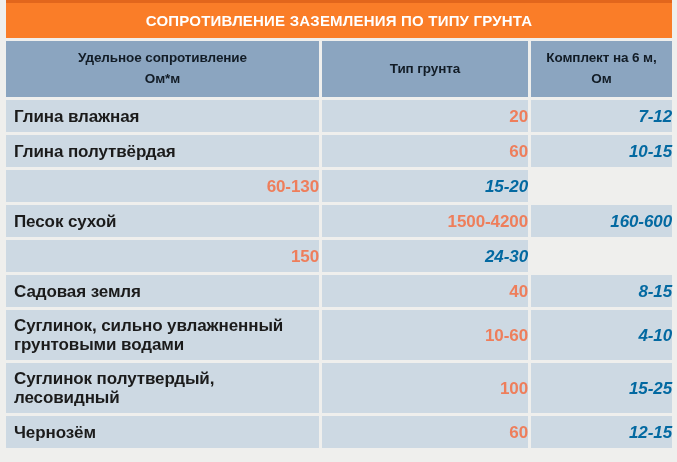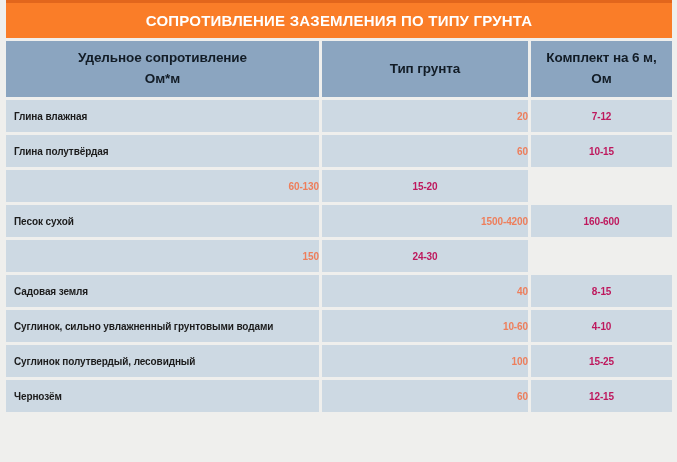--- a/index.html
+++ b/index.html
@@ -51,38 +51,39 @@
     font-size:13.5px;font-weight:bold;
     line-height:1.55;
     letter-spacing:-0.1px;
   }
 
   
   .data-row{margin-top:3px;}
   .data-row .cell{
     background:#cdd9e3;
     min-height:32px;
-    font-size:10px;font-weight:bold;
+    font-size:17px;font-weight:bold;
     letter-spacing:-0.1px;
     line-height:19px;
     padding-top:6px;padding-bottom:6px;
     box-sizing:border-box;
   }
   .soil-cell{
     color:#1b1b1b;
     text-align:left;
     padding-left:8px;padding-right:12px;
   }
   .resistivity-cell{
     color:#ee7e5b;
     text-align:right;
   }
   .kit-cell{
-    color:#be185d;
-    text-align:center;
+    color:#0369a1;
+    text-align:right;
+    font-style:italic;
   }
 </style>
 </head>
 <body>
 
 <div class="page">
 
   <div class="banner">
     <div class="banner-top-strip"></div>
     <div class="banner-text">СОПРОТИВЛЕНИЕ ЗАЗЕМЛЕНИЯ ПО ТИПУ ГРУНТА</div>

